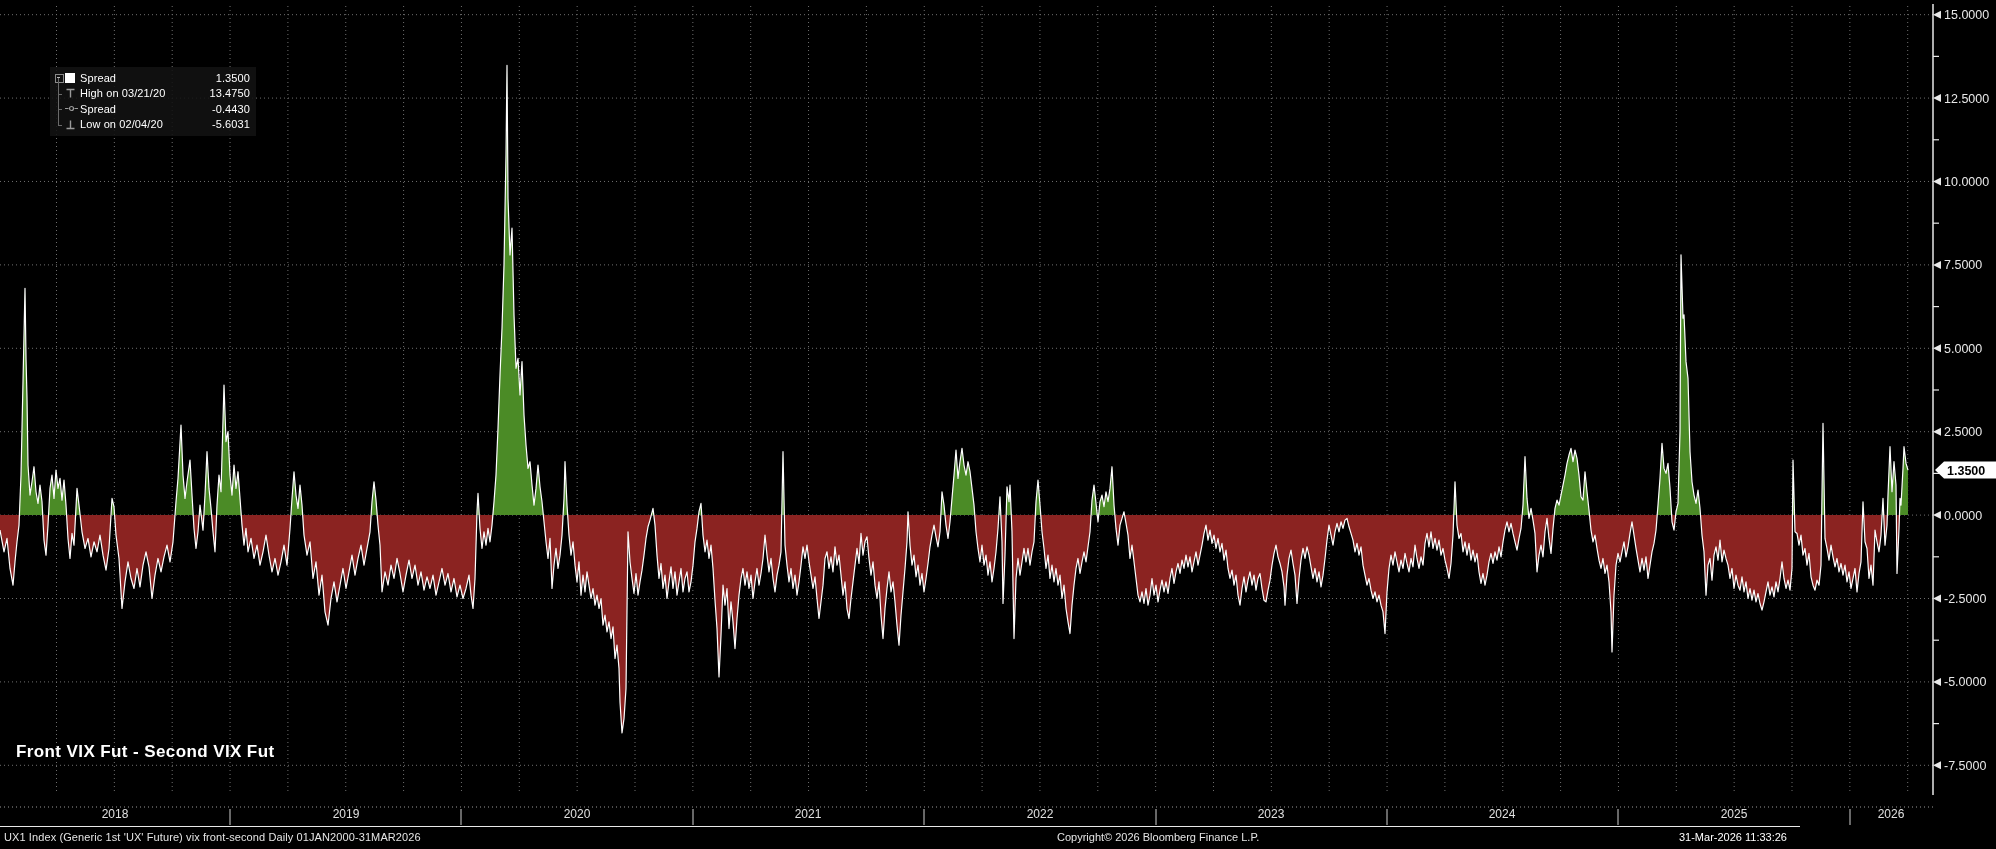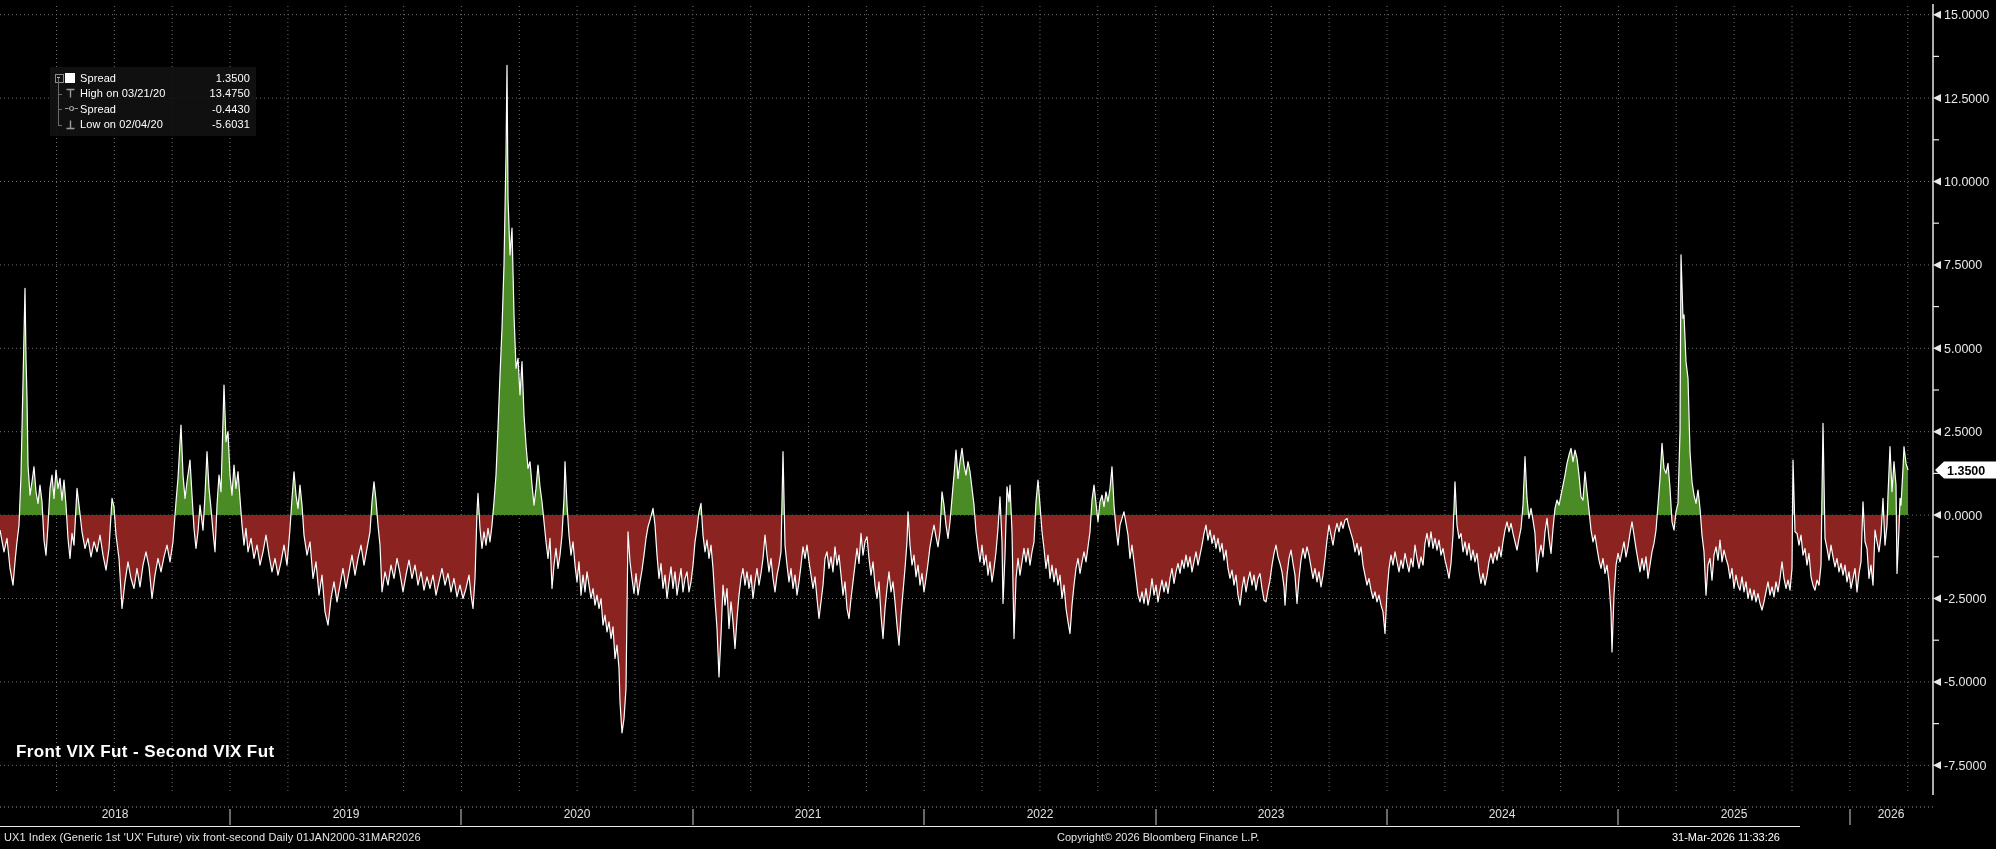--- a/index.html
+++ b/index.html
@@ -21,21 +21,21 @@
   .llab{flex:1 1 auto;letter-spacing:0.1px;}
   .lval{text-align:right;min-width:52px;letter-spacing:0.1px;}
   
   .chart-title{position:absolute;left:16px;top:742px;font-size:17px;font-weight:bold;color:#fff;
                letter-spacing:0.4px;z-index:5;}
   
   .footer{position:absolute;left:0;top:826px;width:1800px;height:23px;background:#000;
           border-top:1px solid #e8e8e8;box-sizing:border-box;z-index:6;font-size:11px;color:#e4e4e4;}
   .footer .f-left{position:absolute;left:4px;top:4px;letter-spacing:0.1px;}
   .footer .f-center{position:absolute;left:1057px;top:4px;text-align:right;}
-  .footer .f-right{position:absolute;right:20px;top:4px;color:#fff;}
+  .footer .f-right{position:absolute;right:13px;top:4px;color:#fff;}
 </style>
 </head>
 <body>
 
 <div class="screen">
 
   <svg id="chart" width="1996" height="849" viewBox="0 0 1996 849">
       <line x1="0" y1="14.67566427667657" x2="1933" y2="14.67566427667657" stroke="#6f6f6f" stroke-width="1" stroke-dasharray="1 3"></line>
       <line x1="0" y1="98.07929143821173" x2="1933" y2="98.07929143821173" stroke="#6f6f6f" stroke-width="1" stroke-dasharray="1 3"></line>
       <line x1="0" y1="181.482918599747" x2="1933" y2="181.482918599747" stroke="#6f6f6f" stroke-width="1" stroke-dasharray="1 3"></line>

